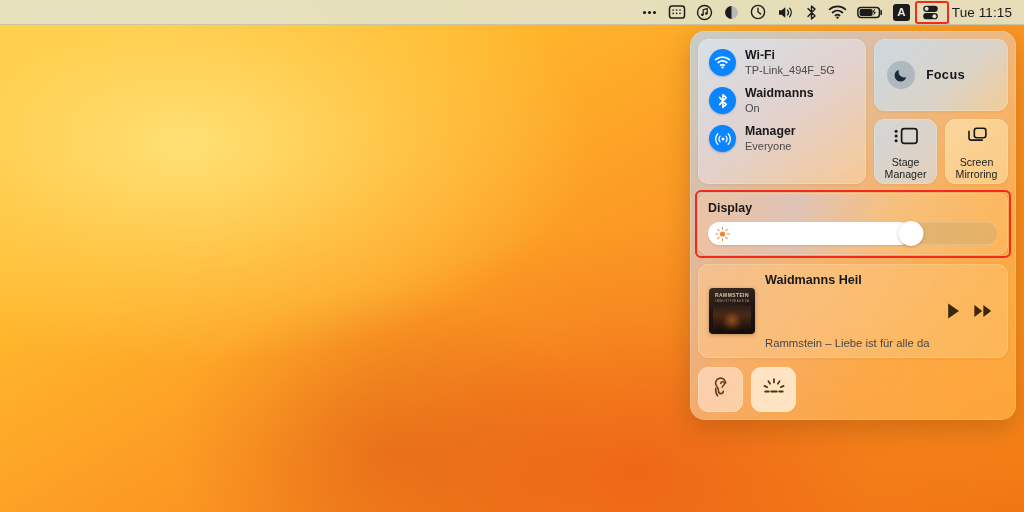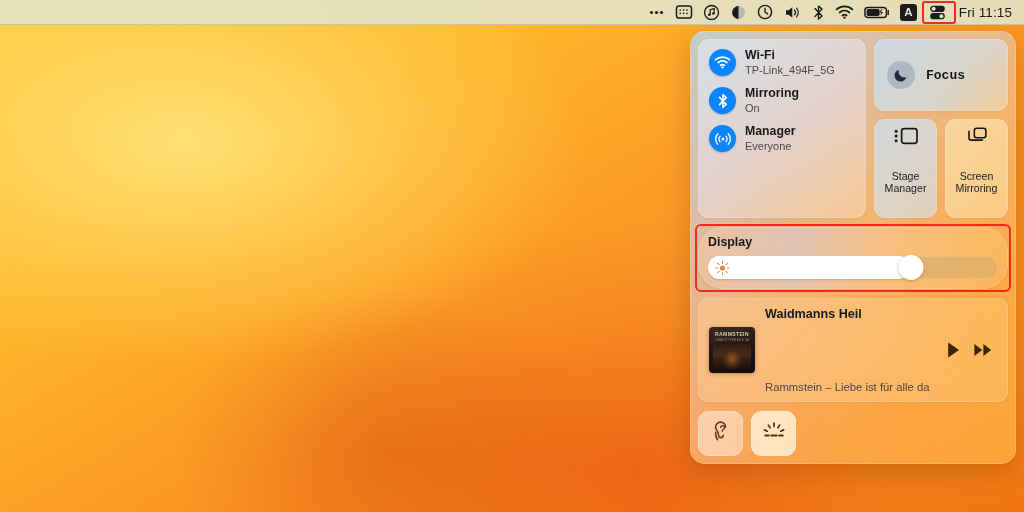--- a/index.html
+++ b/index.html
@@ -105,35 +105,34 @@
   #cc-focus-icon {
     width: 28px; height: 28px; border-radius: 50%;
     background: rgba(120,140,165,0.40);
     display:flex;align-items:center;justify-content:center;
   }
   #cc-focus-label { font-size: 13px; font-weight: 700; color: #16171a; }
 
   #cc-mini-row { display: flex; gap: 8px; flex: 1; }
   .cc-mini {
     flex: 1; display: flex; flex-direction: column;
-    align-items: center; justify-content: center; gap: 20px;
-    padding: 7px 2px 24px;
+    align-items: center; justify-content: center; gap: 6px;
+    padding: 7px 2px 4px;
   }
   #cc-stage-manager { background: linear-gradient(140deg, rgba(203,226,247,0.72), rgba(212,226,240,0.62)); }
   #cc-screen-mirroring { background: linear-gradient(140deg, rgba(250,226,176,0.72), rgba(251,218,155,0.64)); justify-content: space-between; }
   .cc-mini-label {
     font-size: 10.6px; color: #1b1c1e; text-align: center; line-height: 1.15;
     font-weight: 400;
   }
 
   
   .cc-slider-block { padding: 8px 10px 10px; position: relative; }
   #cc-display {
     background: linear-gradient(100deg, rgba(250,200,160,0.52) 0%, rgba(212,206,230,0.5) 32%, rgba(246,203,146,0.52) 62%, rgba(252,192,104,0.55) 100%);
-    border-radius: 26px;
   }
   #cc-sound {
     background: linear-gradient(100deg, rgba(250,194,150,0.55) 0%, rgba(247,199,152,0.5) 30%, rgba(251,198,120,0.52) 65%, rgba(253,190,96,0.56) 100%);
   }
   .cc-block-label {
     font-size: 12.4px; font-weight: 700; color: #17181a; margin-bottom: 7px;
   }
   #cc-display-highlight {
     position: absolute; inset: -3px;
     border: 2px solid #ef2b1d; border-radius: 6px; pointer-events:none;
@@ -189,21 +188,21 @@
   }
   #cc-album-art-scene {
     position:absolute; left:4px; right:4px; bottom:3px; height: 26px;
     background:
       radial-gradient(ellipse 40% 60% at 50% 60%, rgba(214,120,40,0.55) 0%, rgba(80,40,18,0.2) 60%, rgba(20,12,8,0) 85%),
       linear-gradient(180deg, #2d1d15 0%, #4a2a18 40%, #140d09 100%);
     border-radius: 1px;
   }
   #cc-track-texts { display:flex; flex-direction:column; flex:1; min-width:0;gap:48px; }
   #cc-track-title { font-size: 12.6px; font-weight: 700; color: #18191b; }
-  #cc-track-artist { font-size: 11.3px; color: #46474a; margin-top: 12px; white-space: nowrap; }
+  #cc-track-artist { font-size: 11.3px; color: #46474a; margin-top: 2px; white-space: nowrap; }
   #cc-media-controls { display:flex; align-items:center; gap: 12px; padding-right: 4px; }
   .media-btn { display:flex; align-items:center; justify-content:center; }
 
   
   #cc-bottom-row { display: flex; gap: 8px; }
   .cc-icon-button {
     width: 45px; height: 45px; border-radius: 11px;
     display:flex; align-items:center; justify-content:center;
   }
   #cc-hearing-button { background: rgba(255,236,222,0.55); box-shadow: 0 0 0 0.5px rgba(255,255,255,0.4) inset; }
@@ -299,21 +298,21 @@
   <div class="mb-item" id="mb-control-center">
     <svg width="19" height="17" viewBox="0 0 19 17">
       <rect x="2.2" y="1.7" width="14.6" height="6.2" rx="3.1" fill="#1c1c1e"></rect>
       <circle cx="5.6" cy="4.8" r="2.0" fill="#e4e2c4"></circle>
       <rect x="2.2" y="9.1" width="14.6" height="6.2" rx="3.1" fill="#1c1c1e"></rect>
       <circle cx="13.4" cy="12.2" r="2.0" fill="#e4e2c4"></circle>
     </svg>
     <div id="mb-cc-highlight"></div>
   </div>
 
-  <div id="mb-clock">Fri 11:15</div>
+  <div id="mb-clock">Tue 11:15</div>
 </div>
 
 <div id="control-center">
 
   <div id="cc-top-row">
 
     <div id="cc-connectivity" class="cc-tile">
 
       <div class="conn-row">
         <div class="conn-icon">
@@ -330,21 +329,21 @@
         </div>
       </div>
 
       <div class="conn-row">
         <div class="conn-icon">
           <svg width="12" height="16" viewBox="0 0 12 16">
             <path d="M2.6 4.4l6.6 7-3.3 2.9V1.7l3.3 2.9-6.6 7" fill="none" stroke="#fff" stroke-width="1.6" stroke-linejoin="round" stroke-linecap="round"></path>
           </svg>
         </div>
         <div class="conn-texts">
-          <span class="conn-title">Mirroring</span>
+          <span class="conn-title">Waidmanns</span>
           <span class="conn-sub">On</span>
         </div>
       </div>
 
       <div class="conn-row">
         <div class="conn-icon">
           <svg width="18" height="18" viewBox="0 0 18 18">
             <circle cx="9" cy="9" r="1.5" fill="#fff"></circle>
             <path d="M6.1 11.9a4.1 4.1 0 0 1 0-5.8M11.9 6.1a4.1 4.1 0 0 1 0 5.8" fill="none" stroke="#fff" stroke-width="1.3" stroke-linecap="round"></path>
             <path d="M3.8 14.2a7.4 7.4 0 0 1 0-10.4M14.2 3.8a7.4 7.4 0 0 1 0 10.4" fill="none" stroke="#fff" stroke-width="1.3" stroke-linecap="round"></path>

